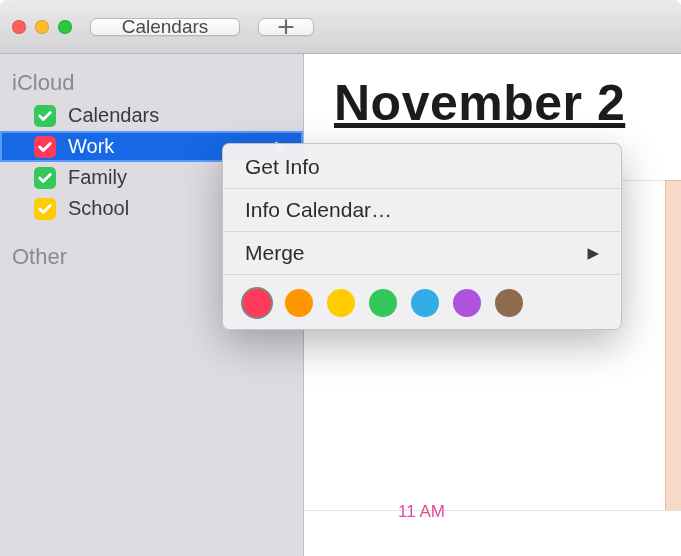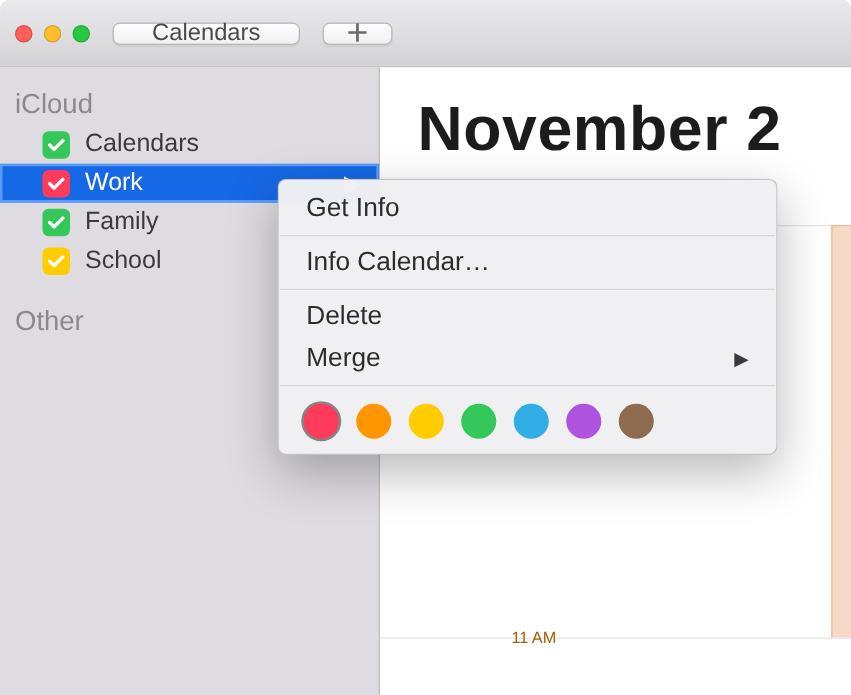--- a/index.html
+++ b/index.html
@@ -24,25 +24,25 @@
 .sidebar { width: 304px; background: #dedce1; border-right: 1px solid #bdbcc0; padding-top: 10px; font-size: 20px; color: #3a3a3c; }
 .group-label { font-size: 22px; color: #8a898e; padding: 6px 12px 4px; }
 .item { display: flex; align-items: center; gap: 12px; padding: 4px 12px 4px 34px; }
 .item.selected { background: #1768e5; color: #fff; box-shadow: inset 0 0 0 2px #5a9bff; }
 .chk { width: 22px; height: 22px; border-radius: 5px; display: flex; align-items: center; justify-content: center; color: #fff; font-size: 15px; font-weight: 800; }
 .chk svg { width: 14px; height: 12px; stroke: #fff; stroke-width: 3.2; fill: none; stroke-linecap: round; stroke-linejoin: round; }
 .item .arrow { margin-left: auto; margin-right: 2px; font-size: 18px; color: #fff; }
 
 
 .main { flex: 1; position: relative; background: #fff; overflow: hidden; }
-.month-title { position: absolute; left: 30px; top: 20px; font-size: 50px; font-weight: 700; letter-spacing: 0.5px; color: #1c1c1e; white-space: nowrap; }
+.month-title { position: absolute; left: 30px; top: 20px; font-size: 50px; font-weight: 700; letter-spacing: 0.5px; color: #1c1c1e; white-space: nowrap; text-decoration: underline; }
 .grid-top { position: absolute; left: 0; right: 0; top: 126px; height: 1px; background: #e3e3e5; }
 .grid-line { position: absolute; left: 0; right: 0; height: 1px; background: #e3e3e5; }
 .orange-strip { position: absolute; right: 0; top: 126px; width: 16px; height: 330px; background: #f7d9c7; border-top: 1px solid #f2b892; border-left: 1px solid #f2b892; }
-.time-label { position: absolute; font-size: 13px; color: #a16207; right: 236px; }
+.time-label { position: absolute; font-size: 17px; color: #ec4899; right: 236px; }
 
 
 .menu { position: absolute; left: 222px; top: 143px; width: 400px; background: rgba(240,240,242,0.98); border: 1px solid rgba(0,0,0,0.18); border-radius: 7px; box-shadow: 0 14px 40px rgba(0,0,0,0.28); padding: 6px 0; font-size: 21px; color: #2c2c2e; }
 .mrow { padding: 5px 22px; display: flex; align-items: center;}
 .msep { height: 1px; background: #d6d5d8; margin: 4px 1px; }
 .mrow .sub { margin-left: auto; font-size: 15px; color: #3a3a3c; }
 .swatches { display:flex; gap: 14px; padding: 10px 20px 6px; align-items: center;}
 .sw { width: 28px; height: 28px; border-radius: 50%; }
 .sw.selected { box-shadow: 0 0 0 2px rgba(0,0,0,0.45); }
 
@@ -124,23 +124,20 @@
   <div class="menu">
     <div class="mrow">
       <span>Get Info</span>
     </div>
     <div class="msep"></div>
     <div class="mrow">
       <span>Info Calendar…</span>
     </div>
     <div class="msep"></div>
     <div class="mrow">
-      <span>Delete</span>
-    </div>
-    <div class="mrow">
       <span>Merge</span>
       <span class="sub">▶</span>
     </div>
     <div class="msep"></div>
     <div class="swatches">
       <div class="sw selected" style="background:#ff3b5c"></div>
       <div class="sw" style="background:#ff9500"></div>
       <div class="sw" style="background:#ffcc00"></div>
       <div class="sw" style="background:#34c759"></div>
       <div class="sw" style="background:#32ade6"></div>

